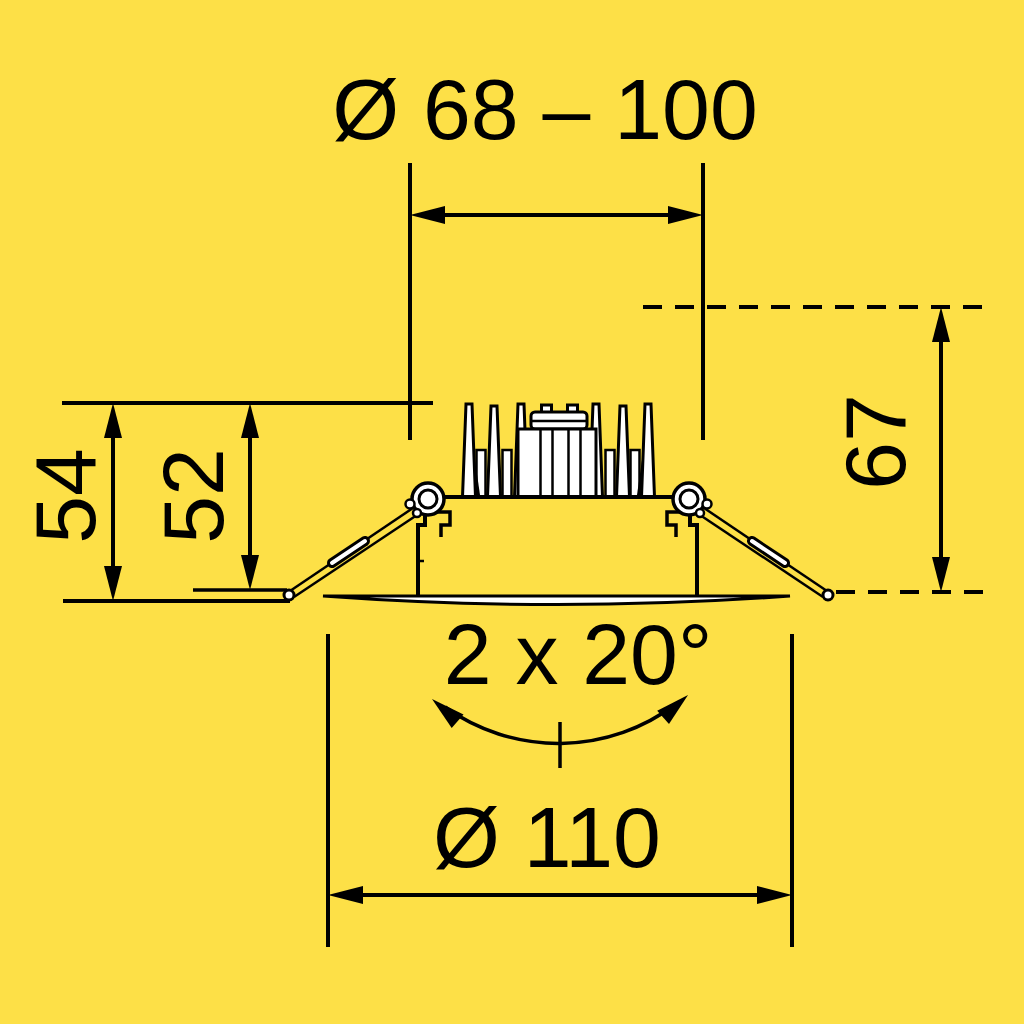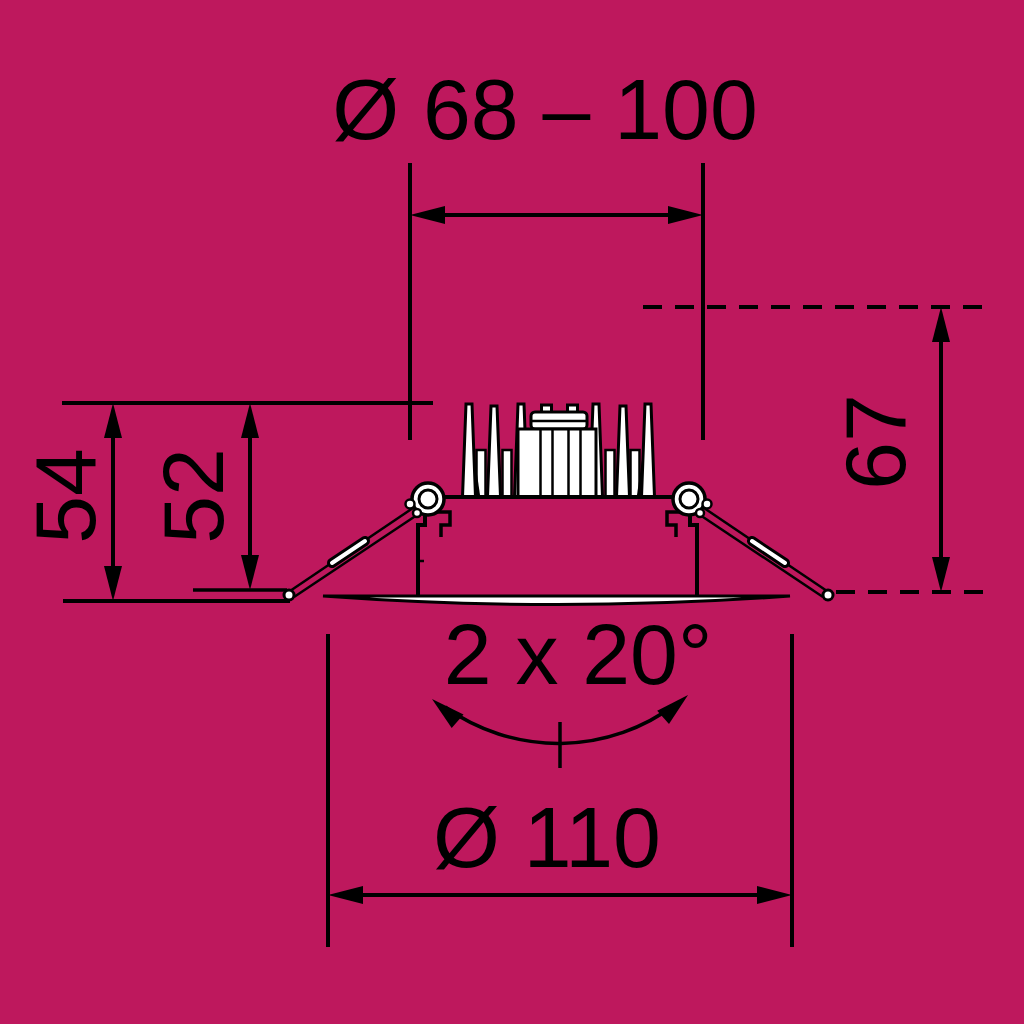--- a/index.html
+++ b/index.html
@@ -1,16 +1,16 @@
 <!DOCTYPE html>
 <html><head>
 <meta charset="utf-8">
 <style>
   html,body{margin:0;padding:0;background:#ffffff;}
-  .stage{position:relative;width:1024px;height:1024px;background:#be185d;overflow:hidden;
+  .stage{position:relative;width:1024px;height:1024px;background:#fde047;overflow:hidden;
          font-family:"Liberation Sans","DejaVu Sans",sans-serif;}
   svg{display:block;}
   text{fill:#000000;font-family:"Liberation Sans","DejaVu Sans",sans-serif;}
   .dimtxt{font-size:86px;}
   .ln{stroke:#000000;fill:none;}
   .ah{fill:#000000;stroke:none;}
   .white{fill:#ffffff;}
 </style>
 </head>
 <body>

